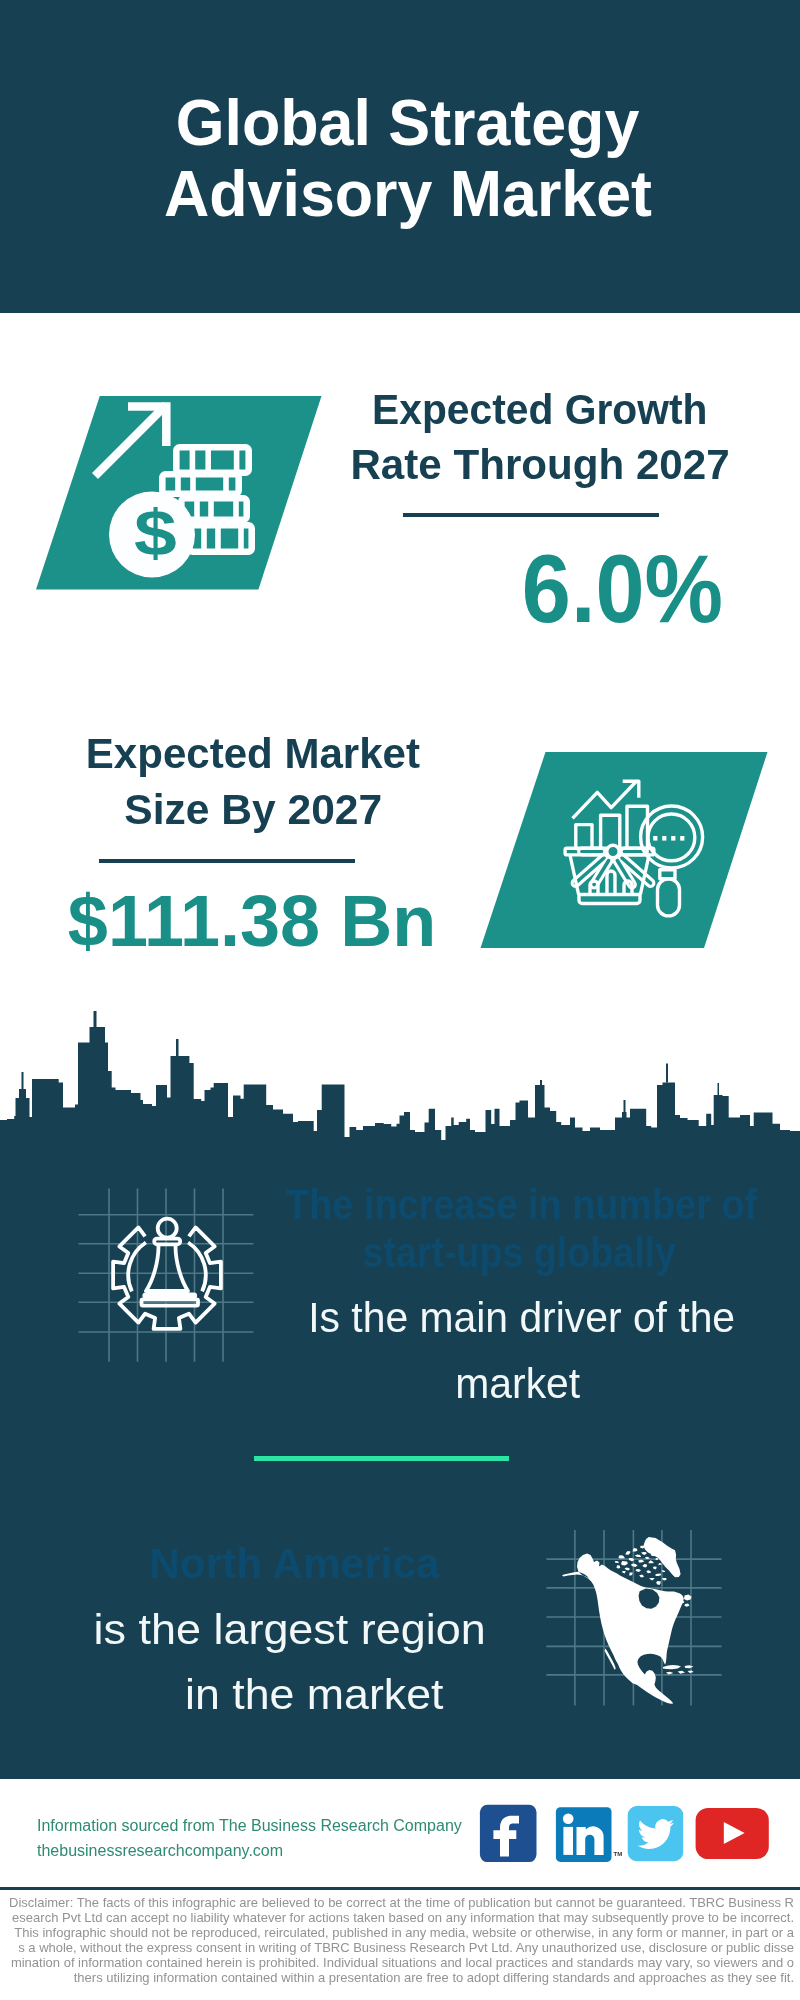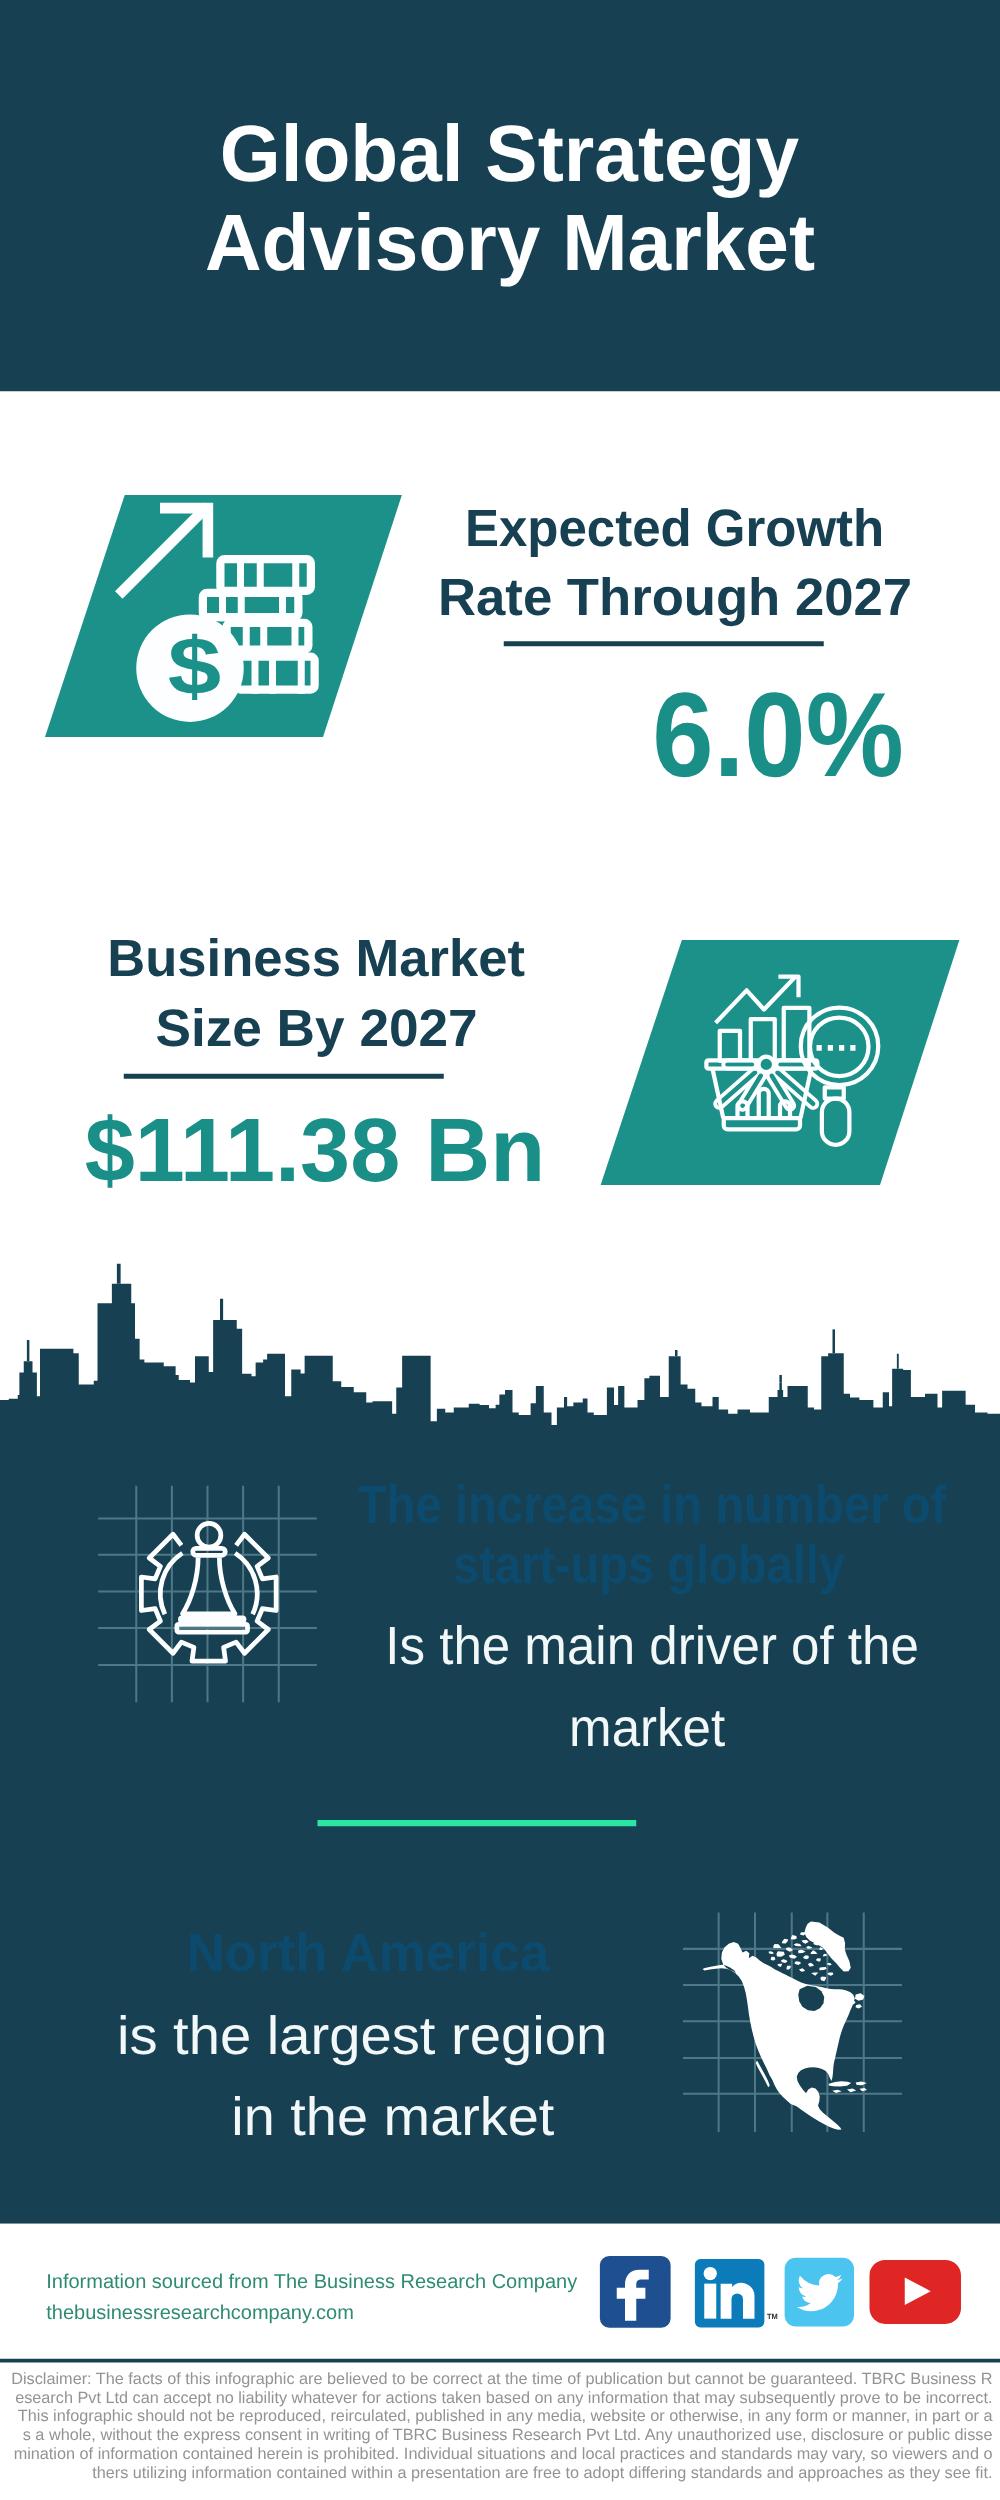--- a/index.html
+++ b/index.html
@@ -6,21 +6,21 @@
   body{width:800px;height:2000px;background:#ffffff;font-family:"Liberation Sans",sans-serif;-webkit-font-smoothing:antialiased;}
   #page{position:relative;width:800px;height:2000px;overflow:hidden;background:#fff;}
   .abs{position:absolute;}
   
   #header{left:0;top:0;width:800px;height:313px;background:#174153;text-decoration:underline;}
   #header-title{position:absolute;left:7.5px;top:87.8px;width:800px;text-align:center;color:#ffffff;
     font-size:64px;font-weight:bold;line-height:71px;}
   #title-l1,#title-l2{display:block;}
   #title-l1 span,#title-l2 span{display:inline-block;transform:scaleX(0.98);}
   
-  .headline{font-size:42px;font-weight:bold;color:#174153;line-height:55.5px;text-align:center;white-space:nowrap;margin-top:13px;}
+  .headline{font-size:42px;font-weight:bold;color:#174153;line-height:55.5px;text-align:center;white-space:nowrap;}
   .headline span{display:inline-block;}
   .bigval{font-weight:bold;color:#198f88;white-space:nowrap;}
   .rule{background:#174153;height:4px;}
   
   #darkband{left:0;top:1140px;width:800px;height:639px;background:#174153;}
   .dk-green{color:#0c4a6e;font-weight:bold;text-decoration:underline;}
   .dk-white{color:#f2f7f8;font-weight:normal;margin-top:18px;}
   .dkline{text-align:center;white-space:nowrap;font-size:43px;line-height:47.5px;}
   .dkline span{display:inline-block;}
   .dk-green span{transform:scaleX(0.87);}
@@ -155,21 +155,21 @@
     <g>
       <rect x="695.6" y="1807.9" width="73.2" height="51.2" rx="12.5" fill="#DF2625"></rect>
       <path d="M723.8,1821.9 L744.6,1832.9 L723.8,1843.9 z" fill="#ffffff"></path>
     </g>
   </svg>
 
   <div class="abs" id="fdiv" style="left:0px;top:1887px;width:800px;"></div>
   <div class="abs" id="disclaimer" style="left:8px;top:1895px;width:786px;">Disclaimer: The facts of this infographic are believed to be correct at the time of publication but cannot be guaranteed. TBRC Business Research Pvt Ltd can accept no liability whatever for actions taken based on any information that may subsequently prove to be incorrect. This infographic should not be reproduced, reirculated, published in any media, website or otherwise, in any form or manner, in part or as a whole, without the express consent in writing of TBRC Business Research Pvt Ltd. Any unauthorized use, disclosure or public dissemination of information contained herein is prohibited. Individual situations and local practices and standards may vary, so viewers and others utilizing information contained within a presentation are free to adopt differing standards and approaches as they see fit.</div>
 
   <div class="abs headline" id="size-label" style="left:53px;top:726.2px;width:400px;">
-    <div><span style="transform:scaleX(1.001)">Business Market</span></div>
+    <div><span style="transform:scaleX(1.001)">Expected Market</span></div>
     <div><span style="transform:scaleX(1.013)">Size By 2027</span></div>
   </div>
   <div class="abs rule" id="size-rule" style="left:99px;top:859px;width:256px;"></div>
   <div class="abs bigval" id="size-value" style="left:52px;top:885.3px;width:400px;text-align:center;font-size:72px;line-height:72px;">$111.38 Bn</div>
 
   <svg class="abs" style="left:470px;top:748px;" id="icon-research" width="300" height="205" viewBox="470 748 300 205">
     <polygon points="545.5,752 767.5,752 704,948 480.5,948" fill="#1B918A"></polygon>
     <g fill="none" stroke="#fcfeff" stroke-width="3.4" stroke-linejoin="round" stroke-linecap="butt">
 
       <g>

